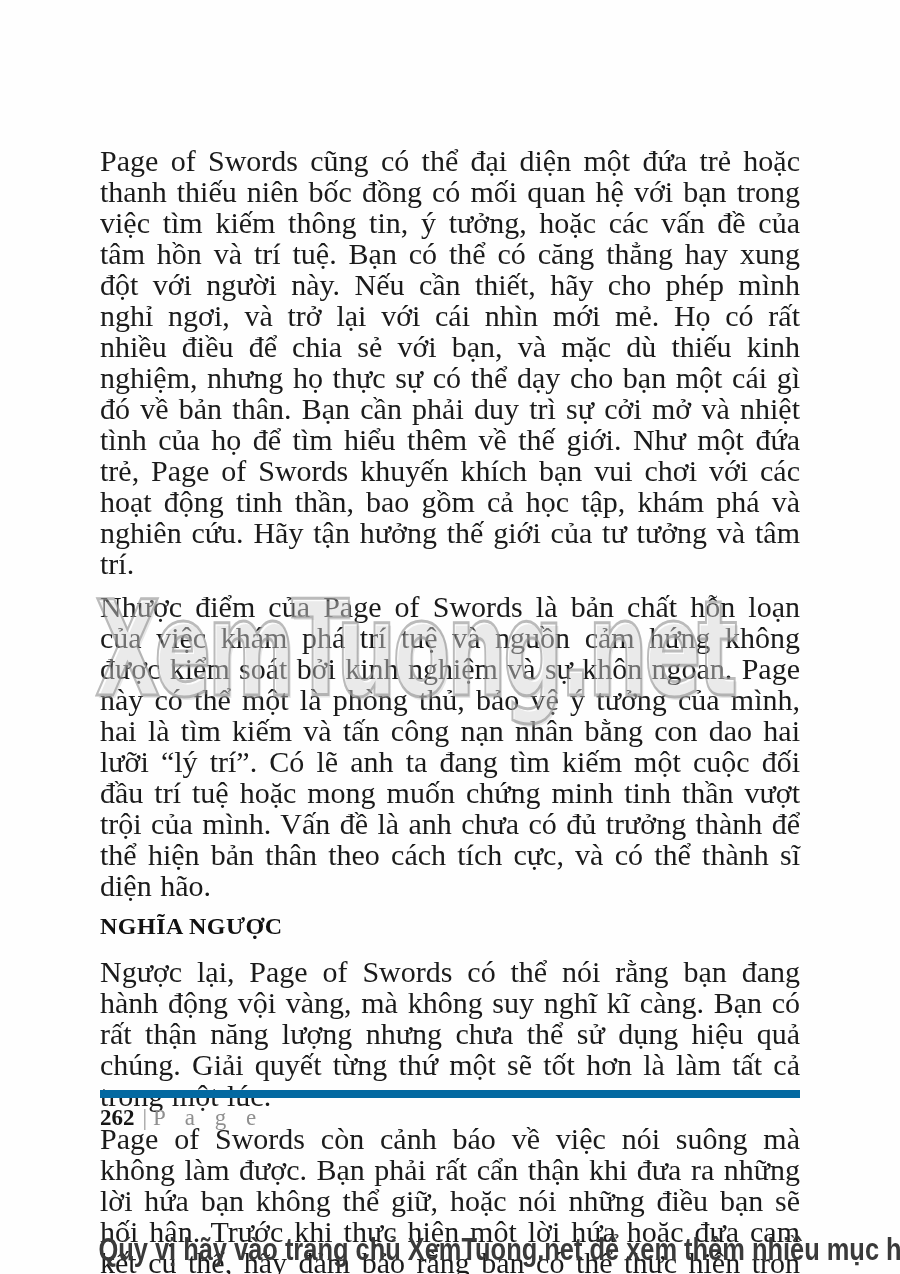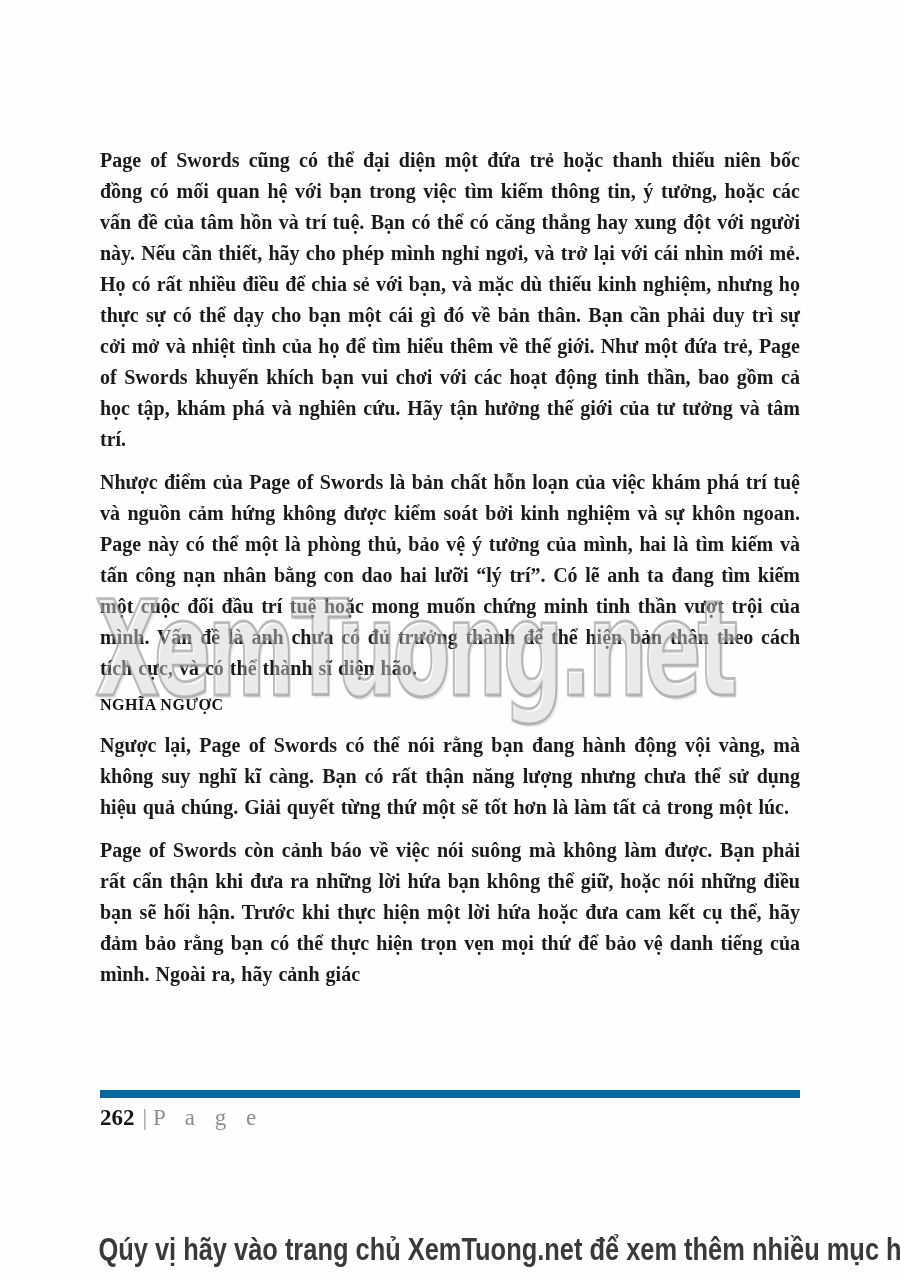--- a/index.html
+++ b/index.html
@@ -12,29 +12,28 @@
   }
   .page{
     position:absolute;inset:0;background:#fefefe;
   }
   .content{
     position:absolute;
     left:100px;top:145px;width:700px;
     color:#1b1b1b;
   }
   .content p{
-    font-size:20px;
+    font-size:30px;
     line-height:31px;
     text-align:justify;
     margin:0 0 12px 0;
     word-spacing:1px;
-    font-weight:bold;
   }
   .content h2{
-    font-size:16px;
+    font-size:24px;
     font-weight:bold;
     color:#111;
     margin:12px 0 16px 0;
     letter-spacing:0.5px;
   }
   .watermark{
     position:absolute;
     left:95px;top:572px;
     width:740px;height:150px;
     pointer-events:none;

